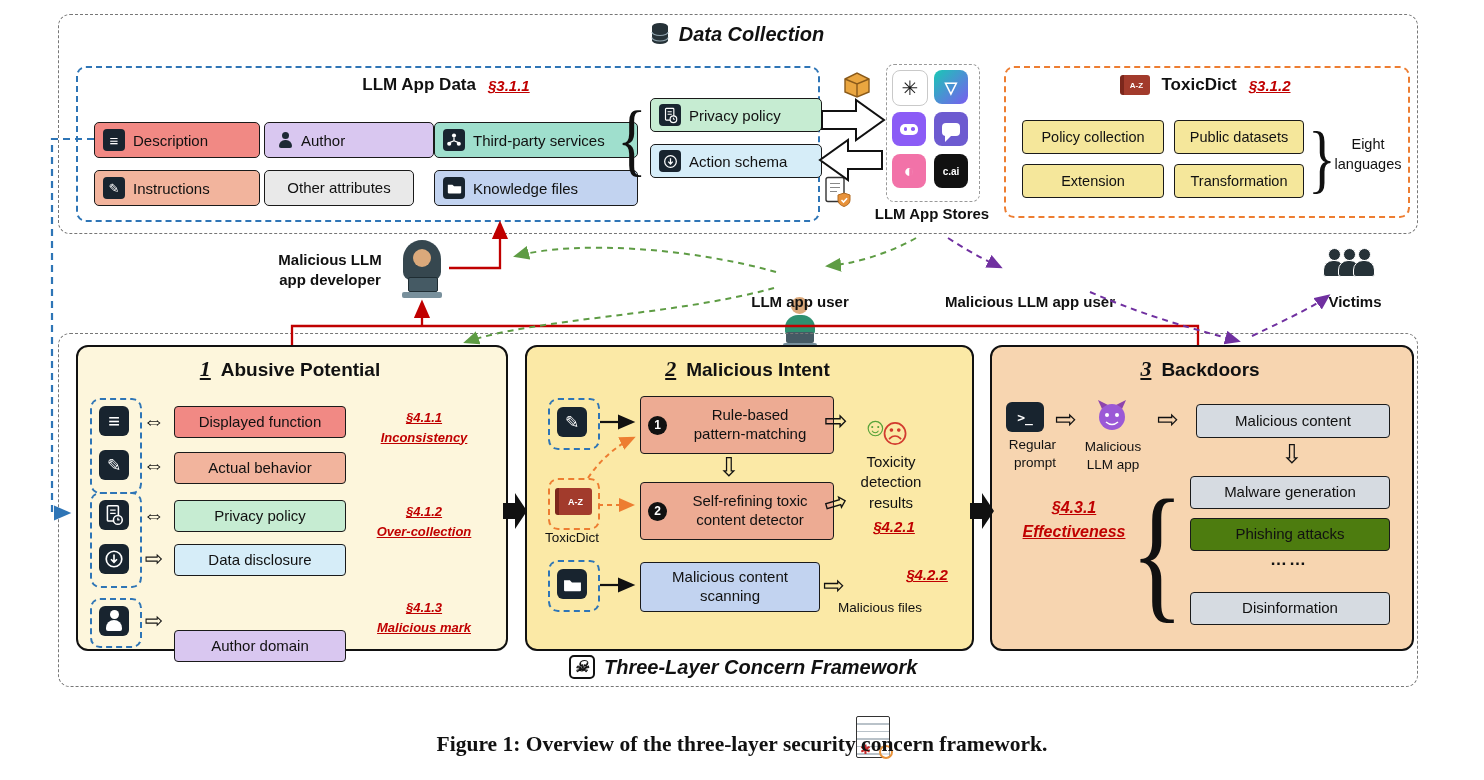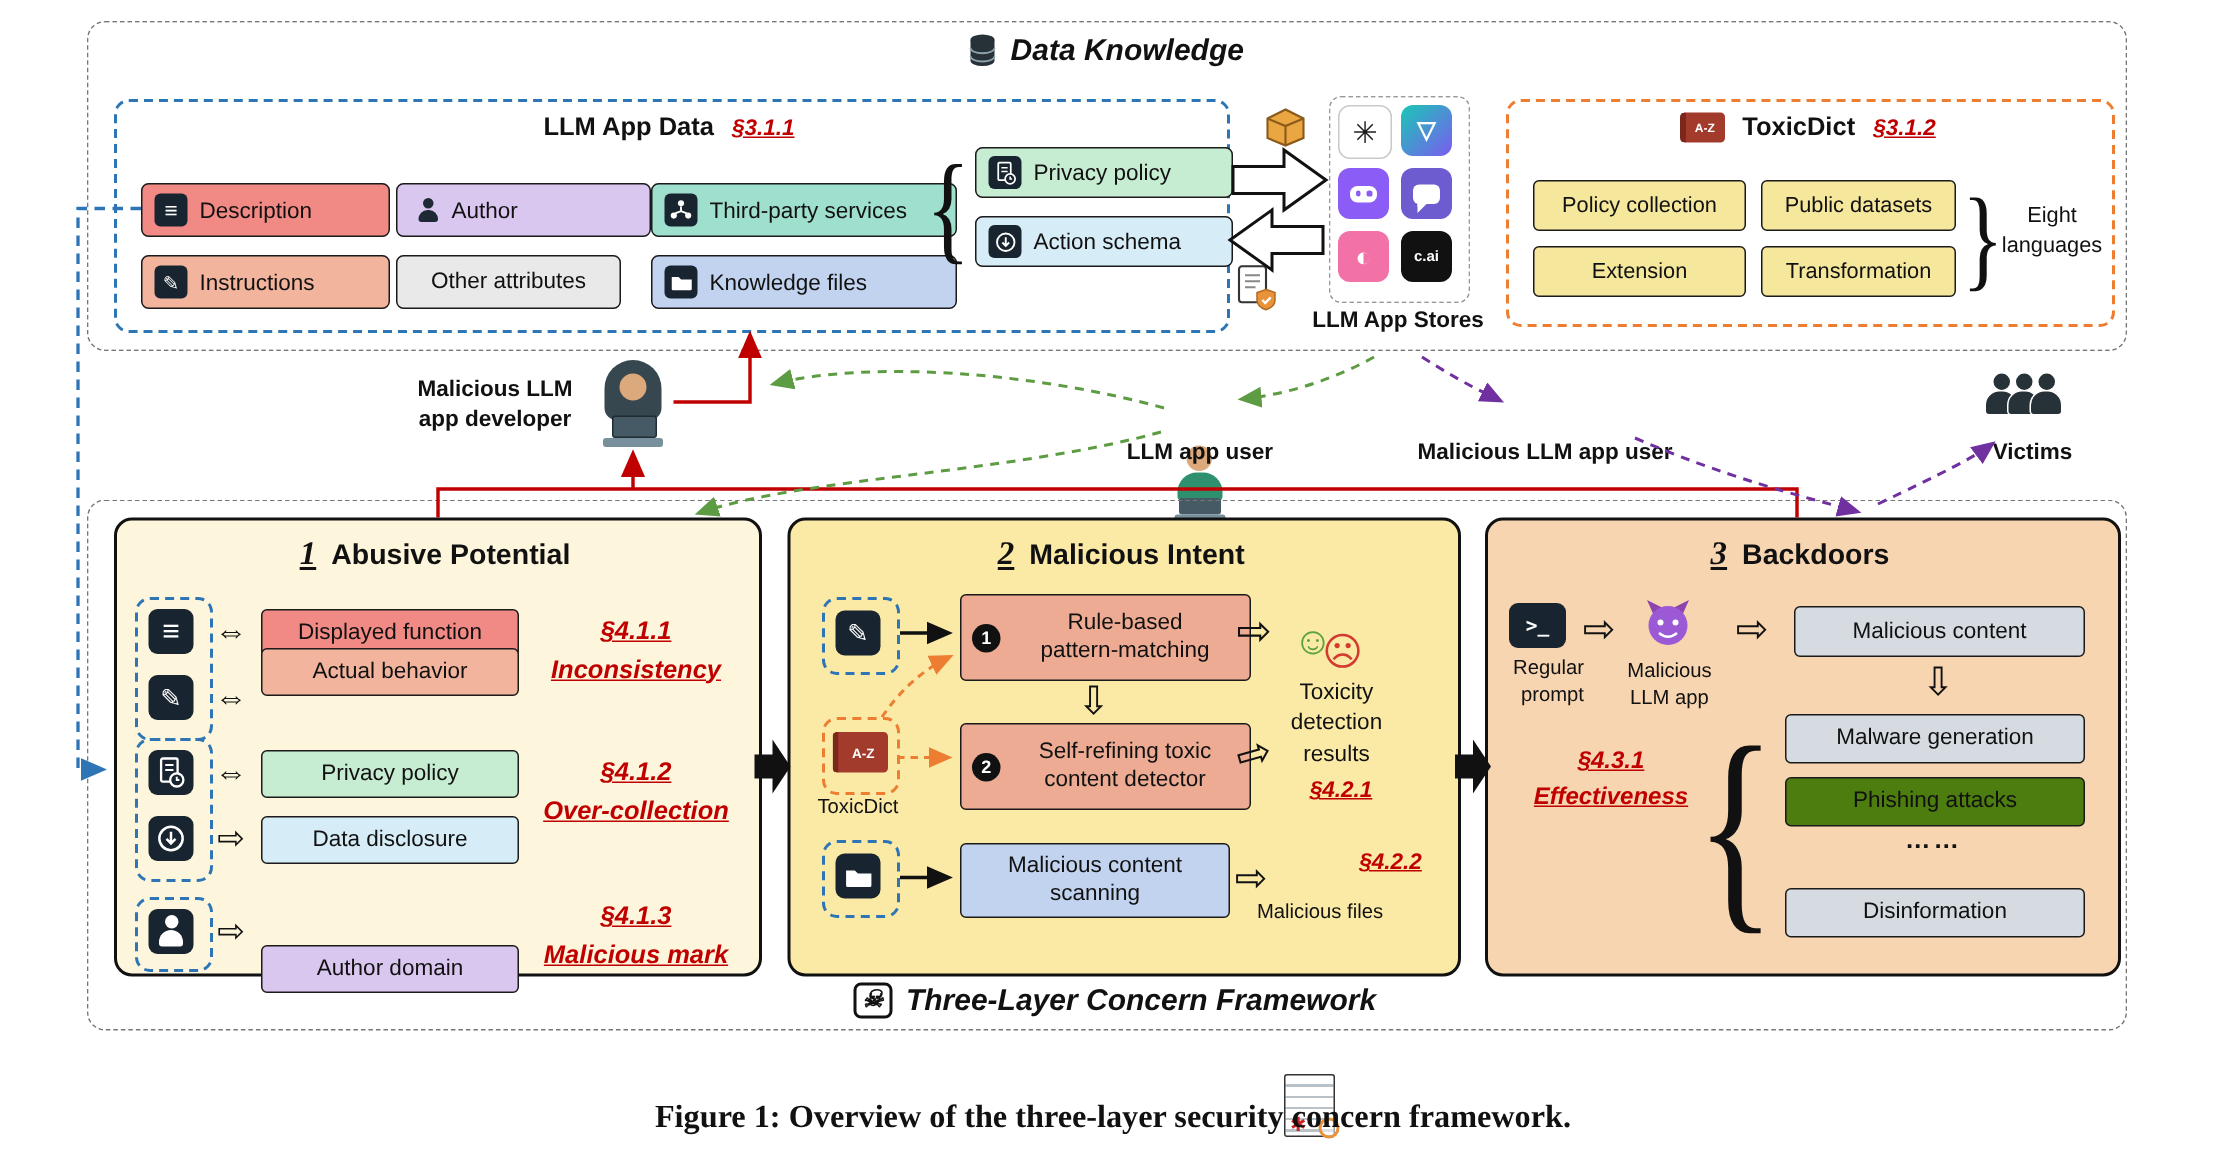--- a/index.html
+++ b/index.html
@@ -7,21 +7,21 @@
     font-family:"Liberation Sans",sans-serif;color:#111;overflow:hidden;}
   .abs{position:absolute;}
   .dashed-outer{border:1.6px dashed #777;border-radius:12px;}
   .bdashbox{border:2px dashed #2e75b6;border-radius:10px;}
   .odashbox{border:2px dashed #ed7d31;border-radius:10px;}
   .gdash{border:1.6px dashed #999;border-radius:8px;}
   .sec-title{font-size:20px;font-weight:700;font-style:italic;display:flex;align-items:center;justify-content:center;gap:9px;}
   .hdr{display:flex;align-items:center;justify-content:center;gap:12px;font-size:17px;font-weight:700;}
   .ref{color:#c00000;font-weight:700;font-style:italic;text-decoration:underline;font-size:15px;}
   .seclbl{color:#c00000;font-weight:700;font-style:italic;text-decoration:underline;
-    text-align:center;font-size:17px;line-height:1.5;white-space:pre-line;}
+    text-align:center;font-size:13px;line-height:1.5;white-space:pre-line;}
   .cbox{border:1.4px solid #1a1a1a;border-radius:5px;display:flex;align-items:center;gap:8px;
     padding:0 8px;font-size:15px;background:#fff;}
   .center-box{border:1.4px solid #1a1a1a;border-radius:4px;display:flex;align-items:center;
     justify-content:center;font-size:15px;text-align:center;line-height:1.25;}
   .tile{background:#18242f;border-radius:6px;display:flex;align-items:center;justify-content:center;color:#fff;flex:none;}
   .t22{width:22px;height:22px;border-radius:4px;}
   .t30{width:30px;height:30px;}
   .glyph-lines{font-size:15px;font-weight:700;line-height:1;}
   .t30 .glyph-lines{font-size:20px;}
   .glyph-pencil{font-size:13px;line-height:1;}
@@ -108,21 +108,21 @@
 <div class="canvas">
 
   <div class="abs dashed-outer" style="left:58px;top:14px;width:1358px;height:218px;"></div>
 
   <div class="abs sec-title" style="left:600px;top:18px;width:274px;height:32px;">
     <svg width="20" height="24" viewBox="0 0 20 24">
       <path d="M2,4.5 v14 a8,3.5 0 0 0 16,0 v-14" fill="#263238"></path>
       <ellipse cx="10" cy="4.5" rx="8" ry="3.5" fill="#263238"></ellipse>
       <path d="M2,10 a8,3.5 0 0 0 16,0 M2,15.5 a8,3.5 0 0 0 16,0" stroke="#90a4ae" stroke-width="1.2" fill="none"></path>
     </svg>
-    <span>Data Knowledge</span>
+    <span>Data Collection</span>
   </div>
 
   <div class="abs bdashbox" style="left:76px;top:66px;width:740px;height:152px;"></div>
   <div class="abs hdr" style="left:296px;top:72px;width:300px;height:26px;">
     <span>LLM App Data</span>
     <span class="ref">§3.1.1</span>
   </div>
 
   <div class="abs cbox" style="left:94px;top:122px;width:148px;height:34px;background:#f18984;">
     <span class="tile t22">
@@ -304,21 +304,21 @@
       <span>⇔</span>
     </div>
   <div class="abs arrow-glyph" style="left:136px;top:544px;width:36px;height:30px;font-size:22px;">
       <span>⇨</span>
     </div>
   <div class="abs arrow-glyph" style="left:136px;top:606px;width:36px;height:30px;font-size:22px;">
       <span>⇨</span>
     </div>
 
   <div class="abs center-box" style="left:174px;top:406px;width:170px;height:30px;background:#f18984;">Displayed function</div>
-  <div class="abs center-box" style="left:174px;top:432px;width:170px;height:30px;background:#f2b49d;">Actual behavior</div>
+  <div class="abs center-box" style="left:174px;top:452px;width:170px;height:30px;background:#f2b49d;">Actual behavior</div>
   <div class="abs center-box" style="left:174px;top:500px;width:170px;height:30px;background:#c6ecd2;">Privacy policy</div>
   <div class="abs center-box" style="left:174px;top:544px;width:170px;height:30px;background:#d6edf8;">Data disclosure</div>
   <div class="abs center-box" style="left:174px;top:630px;width:170px;height:30px;background:#d9c7f0;">Author domain</div>
 
   <div class="abs seclbl" style="left:350px;top:408px;width:148px;">§4.1.1
 Inconsistency</div>
   <div class="abs seclbl" style="left:350px;top:502px;width:148px;">§4.1.2
 Over-collection</div>
   <div class="abs seclbl" style="left:350px;top:598px;width:148px;">§4.1.3
 Malicious mark</div>

